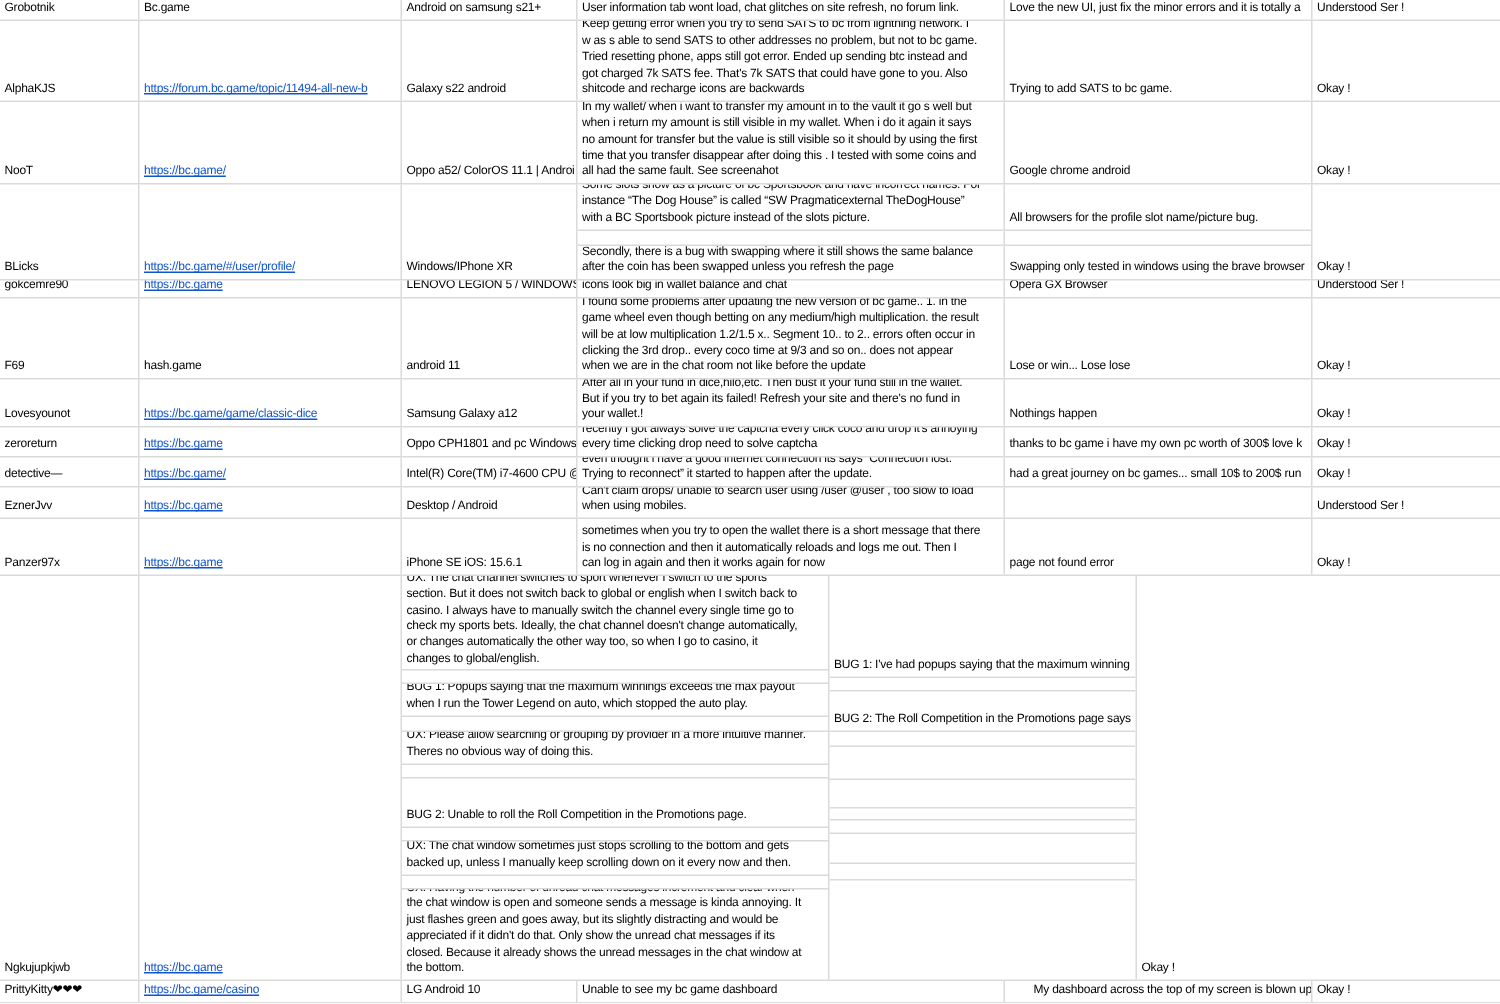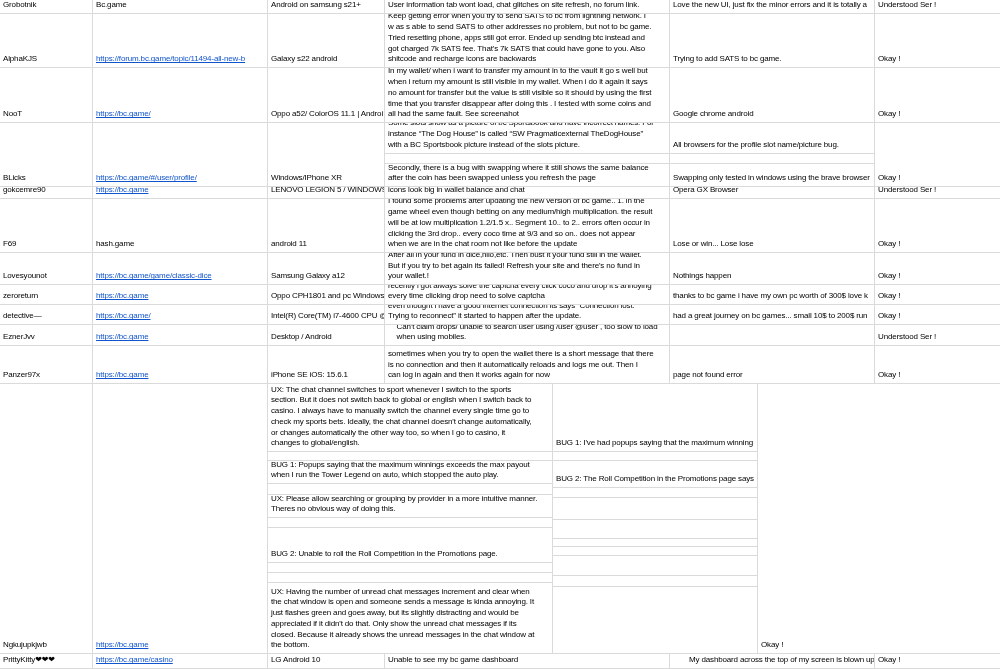--- a/index.html
+++ b/index.html
@@ -246,21 +246,21 @@
       <div class="cell c-user">
         <span>EznerJvv</span>
       </div>
       <div class="cell c-site">
         <a class="link" href="#">https://bc.game</a>
       </div>
       <div class="cell c-device">
         <span>Desktop / Android</span>
       </div>
       <div class="col c-bug">
-        <div class="subcell" style="height: 21px; align-items: center;"><span>Can't claim drops/ unable to search user using /user @user , too slow to load
+        <div class="subcell" style="height: 21px;"><span>Can't claim drops/ unable to search user using /user @user , too slow to load
 when using mobiles.</span></div>
       </div>
       <div class="col c-comment">
         <div class="subcell" style="height: 21px;"><span></span></div>
       </div>
       <div class="cell c-status">
         <span>Understood Ser !</span>
       </div>
     </div>
     <div class="row" style="height: 38px;">
@@ -301,20 +301,22 @@
 changes to global/english.</span></div>
         <div class="subcell" style="height: 9px;"><span></span></div>
         <div class="subcell" style="height: 23px;"><span>BUG 1: Popups saying that the maximum winnings exceeds the max payout
 when I run the Tower Legend on auto, which stopped the auto play.</span></div>
         <div class="subcell" style="height: 11px;"><span></span></div>
         <div class="subcell" style="height: 23px;"><span>UX: Please allow searching or grouping by provider in a more intuitive manner.
 Theres no obvious way of doing this.</span></div>
         <div class="subcell" style="height: 10px;"><span></span></div>
         <div class="subcell" style="height: 35px;"><span>BUG 2: Unable to roll the Roll Competition in the Promotions page.</span></div>
         <div class="subcell" style="height: 10px;"><span></span></div>
+        <div class="subcell" style="height: 24px;"><span>UX: The chat window sometimes just stops scrolling to the bottom and gets
+backed up, unless I manually keep scrolling down on it every now and then.</span></div>
         <div class="subcell" style="height: 10px;"><span></span></div>
         <div class="subcell" style="height: 64px;"><span>UX: Having the number of unread chat messages increment and clear when
 the chat window is open and someone sends a message is kinda annoying. It
 just flashes green and goes away, but its slightly distracting and would be
 appreciated if it didn't do that. Only show the unread chat messages if its
 closed. Because it already shows the unread messages in the chat window at
 the bottom.</span></div>
       </div>
       <div class="col c-comment">
         <div class="subcell" style="height: 68px;"><span>BUG 1: I've had popups saying that the maximum winning</span></div>

